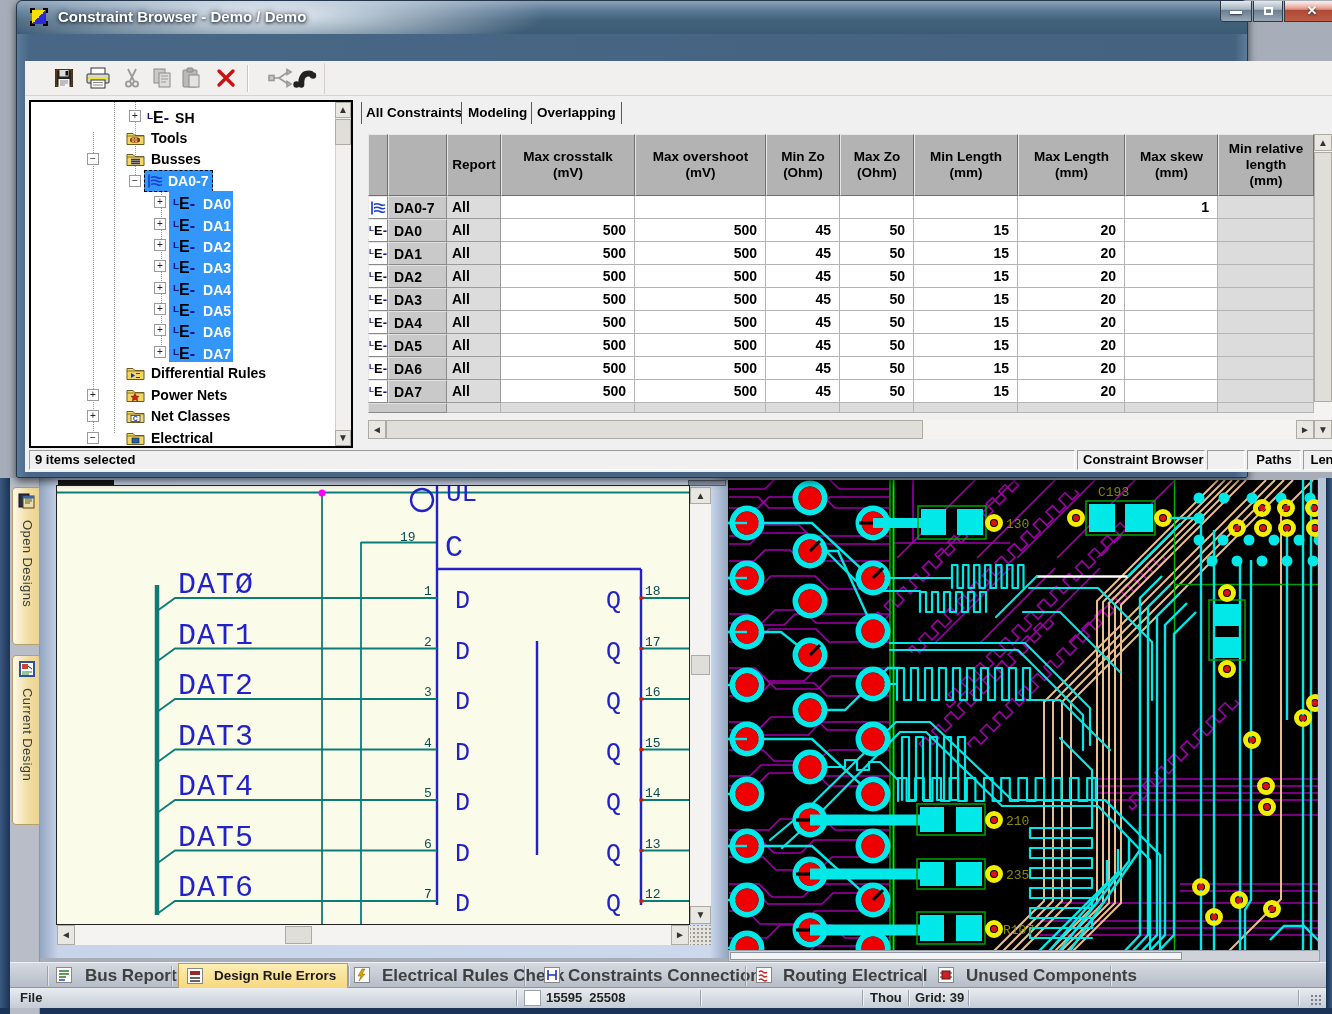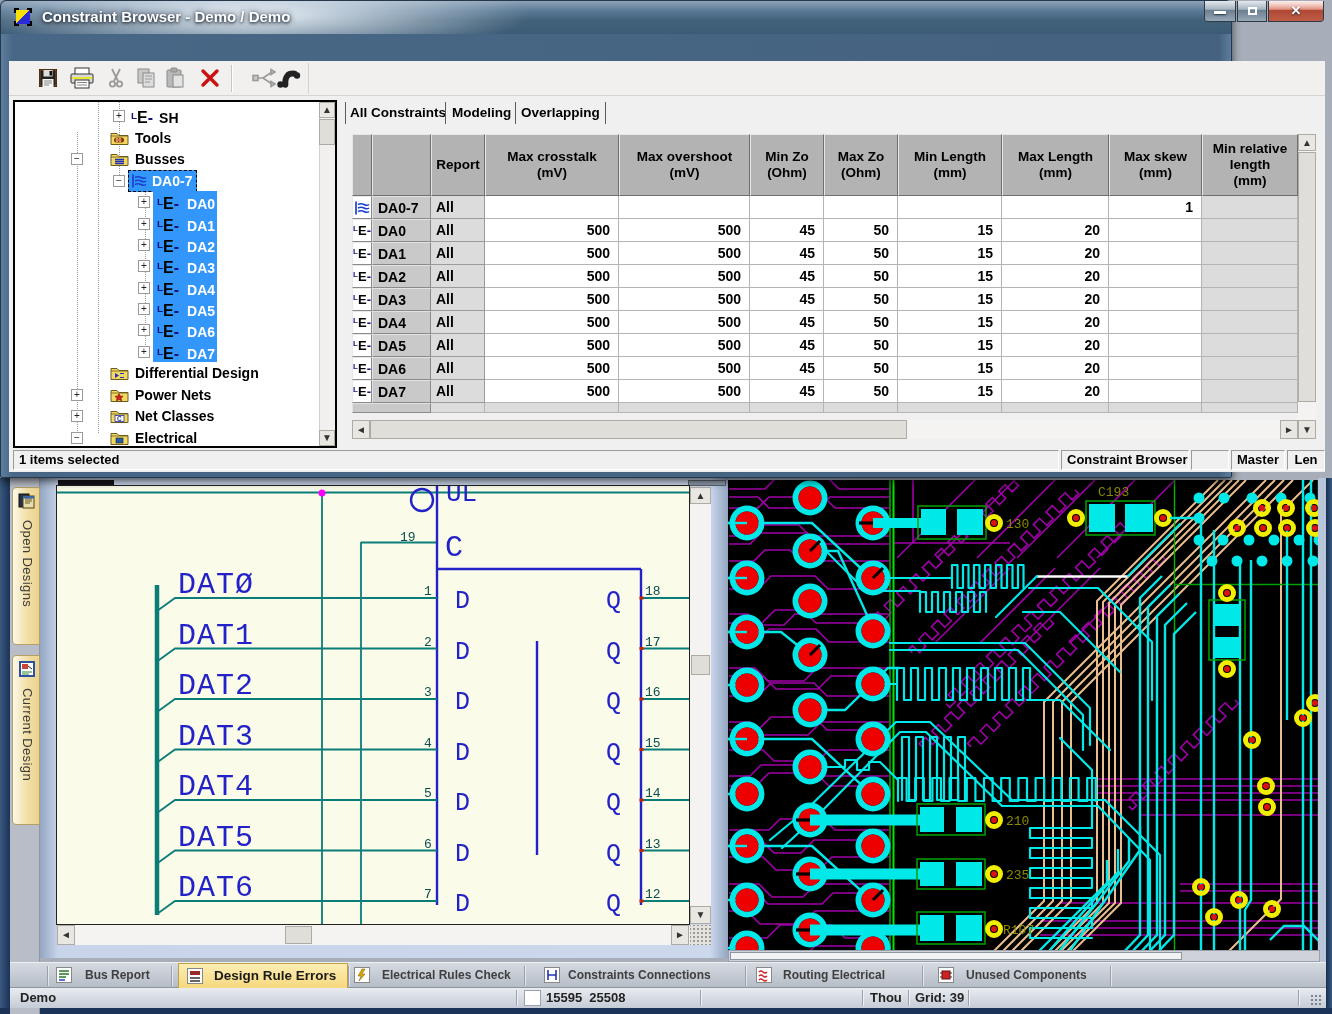--- a/index.html
+++ b/index.html
@@ -8,26 +8,26 @@
 .navy{position:absolute;background:linear-gradient(90deg,#3a587f,#1b3356)}
 #tabstrip{position:absolute;left:10px;top:478px;width:30px;height:536px;background:#b9bdc7;border-right:1px solid #8f97a3}
 .vtab{position:absolute;left:2px;width:28px;background:linear-gradient(90deg,#fdf8ea,#f2dfa6 55%,#ecd28f);border:1px solid #b4a06a;border-radius:4px 0 0 4px}
 .vtab .vtxt{position:absolute;left:7px;writing-mode:vertical-rl;font-size:13px;color:#3a3a3a;letter-spacing:.4px}
 .vtab svg{position:absolute;left:5px;top:4px}
 #schwin{position:absolute;left:40px;top:478px;width:688px;height:480px;background:linear-gradient(90deg,#93a6c2,#c7d4e9 18px,#ccd8ec calc(100% - 18px),#93a6c2)}
 .sb{position:absolute;background:#e9e7e2;border:1px solid #aeaba4;color:#333;font-size:10px;line-height:14px;text-align:center;font-family:"Liberation Sans"}
 .sbt{position:absolute;background:#e0ded8;border:1px solid #aeaba4}
 .sbtrack{position:absolute;background:#f4f3f1}
 #btabs{position:absolute;left:10px;top:962px;width:1316px;height:26px;background:linear-gradient(#d5dae1,#b6bdc7);border-top:1px solid #eef1f4;border-bottom:1px solid #8c95a1}
-.btab{position:absolute;top:0;height:26px;font-size:12px;font-weight:bold;color:#3f3f3f;line-height:25px}
+.btab{position:absolute;top:0;height:26px;font-size:17px;font-weight:bold;color:#3f3f3f;line-height:25px}
 .bsep{position:absolute;top:3px;width:1px;height:20px;background:#99a1ac;box-shadow:1px 0 0 rgba(255,255,255,.55)}
 .btsel{position:absolute;top:0;height:26px;background:linear-gradient(#fdeeb4,#f6d87e);border:1px solid #c19e43;font-size:13.5px;font-weight:bold;color:#1a1a1a;line-height:24px}
 #astat{position:absolute;left:10px;top:988px;width:1316px;height:20px;background:linear-gradient(#e9ecf1,#c5ccd6);font-size:13px;font-weight:bold;color:#222;line-height:19px}
 .asep{position:absolute;top:2px;width:1px;height:16px;background:#9aa2ad;box-shadow:1px 0 0 #eef1f5}
-#cb{position:absolute;left:0;top:0;width:1232px;height:478px;border-radius:6px 6px 2px 2px;
+#cb{position:absolute;left:16px;top:0;width:1232px;height:478px;border-radius:6px 6px 2px 2px;
    background:linear-gradient(90deg,#5e7d9d,#486786 12px,#44628150 calc(100% - 12px),#5e7d9d),linear-gradient(#8ba0b6,#5a7693 32px,#456380 0);box-shadow:0 3px 9px rgba(0,0,0,.65);border:1px solid #24374b}
 #cb .titlebar{position:absolute;left:0;top:0;width:100%;height:33px;border-radius:6px 6px 0 0;
    background:linear-gradient(#8ea3b8,#5a7995 30%,#426179 58%,#3c5b76);overflow:hidden}
 #cb .haze{position:absolute;left:-30px;top:-28px;width:560px;height:84px;border-radius:50%;
    background:radial-gradient(closest-side,rgba(235,242,249,1),rgba(235,242,249,0))}
 #cb .ttxt{position:absolute;left:41px;top:7px;font-size:15px;font-weight:bold;color:#fff;text-shadow:0 1px 3px #1a2a3a,0 0 6px #223}
 .wbtn{position:absolute;top:0;height:21px;border:1px solid #2e3a46;border-top:none;color:#fff;text-align:center}
 .wbtn .g{position:absolute;inset:0;background:linear-gradient(rgba(255,255,255,.8),rgba(255,255,255,.3) 42%,rgba(20,30,40,.18) 45%,rgba(255,255,255,.2))}
 #bmin{left:1203px;width:32px;background:#7d92a5;border-radius:0 0 0 4px}
 #bmax{left:1236px;width:30px;background:#7d92a5}
@@ -489,21 +489,21 @@
 <div class="bsep" style="left:735px"></div>
 <div class="bsep" style="left:912px"></div>
 <div class="bsep" style="left:1100px"></div>
 <div class="btsel" style="left:168px;width:170px"><span class="abs" style="left:8px;top:4px"><svg width="16" height="16" viewBox="0 0 16 16">
             <rect x="0.5" y="0.5" width="15" height="15" fill="#fff" stroke="#888"></rect>
             <rect x="3" y="3" width="10" height="4" fill="#9a2a2a"></rect>
             <path d="M3,10 h10 M3,13 h10" stroke="#333" stroke-width="1.3"></path>
           </svg></span><span style="margin-left:35px">Design Rule Errors</span></div>
 </div>
 <div id="astat">
-<div class="abs" style="left:10px">Demo</div>
+<div class="abs" style="left:10px">File</div>
 <div class="abs" style="left:514px;top:2px;width:17px;height:16px;background:#fff;border:1px solid #9aa2ad"></div>
 <div class="abs" style="left:536px">15595&nbsp; 25508</div>
 <div class="asep" style="left:506px"></div>
 <div class="asep" style="left:690px"></div>
 <div class="asep" style="left:852px"></div>
 <div class="asep" style="left:898px"></div>
 <div class="asep" style="left:958px"></div>
 <div class="asep" style="left:1288px"></div>
 <div class="abs" style="left:860px">Thou</div>
 <div class="abs" style="left:905px">Grid: 39</div>
@@ -625,21 +625,21 @@
         <div class="trow" style="left:142px;top:197px;height:20px;line-height:20px;color:#fff"><span class="lei" style="font-size:16px"><span class="ll">L</span>E<span class="lh">-</span></span><span style="margin-left:8px">DA5</span></div>
         <div class="pm" style="left:123px;top:222px">+</div>
         <div class="trow" style="left:142px;top:218px;height:20px;line-height:20px;color:#fff"><span class="lei" style="font-size:16px"><span class="ll">L</span>E<span class="lh">-</span></span><span style="margin-left:8px">DA6</span></div>
         <div class="pm" style="left:123px;top:244px">+</div>
         <div class="trow" style="left:142px;top:240px;height:20px;line-height:20px;color:#fff"><span class="lei" style="font-size:16px"><span class="ll">L</span>E<span class="lh">-</span></span><span style="margin-left:8px">DA7</span></div>
         <div class="trow" style="left:95px;top:261px;height:20px;line-height:20px"><svg width="19" height="15" viewBox="0 0 19 15" style="vertical-align:-2px">
             <path d="M1,3.5 h6 l2,2 h9 v9 h-17 z" fill="#f2d860" stroke="#6b5b1e" stroke-width="1"></path>
             <path d="M1,6 h17" stroke="#6b5b1e" stroke-width="0.8"></path>
             <path d="M5,8 l4,2.5 -4,2.5 z" fill="#2233bb"></path>
             <path d="M10,8.5 h4 M10,12.5 h4" stroke="#2233bb" stroke-width="1.2"></path>
-          </svg><span style="margin-left:6px">Differential Design</span></div>
+          </svg><span style="margin-left:6px">Differential Rules</span></div>
         <div class="pm" style="left:56px;top:287px">+</div>
         <div class="trow" style="left:95px;top:283px;height:20px;line-height:20px"><svg width="19" height="15" viewBox="0 0 19 15" style="vertical-align:-2px">
             <path d="M1,3.5 h6 l2,2 h9 v9 h-17 z" fill="#f2d860" stroke="#6b5b1e" stroke-width="1"></path>
             <path d="M1,6 h17" stroke="#6b5b1e" stroke-width="0.8"></path>
             <path d="M9,6.5 l1.3,2.5 2.8,.3 -2,1.8 .5,2.8 -2.6,-1.4 -2.6,1.4 .5,-2.8 -2,-1.8 2.8,-.3 z" fill="#cc2222" stroke="#661100" stroke-width=".5"></path>
           </svg><span style="margin-left:6px">Power Nets</span></div>
         <div class="pm" style="left:56px;top:308px">+</div>
         <div class="trow" style="left:95px;top:304px;height:20px;line-height:20px"><svg width="19" height="15" viewBox="0 0 19 15" style="vertical-align:-2px">
             <path d="M1,3.5 h6 l2,2 h9 v9 h-17 z" fill="#f2d860" stroke="#6b5b1e" stroke-width="1"></path>
             <path d="M1,6 h17" stroke="#6b5b1e" stroke-width="0.8"></path>
@@ -832,18 +832,18 @@
 <div class="sbtrack" style="left:343px;top:324px;width:946px;height:19px"></div>
 <div class="sb" style="left:343px;top:324px;width:18px;height:19px;line-height:17px">◄</div>
 <div class="sbt" style="left:361px;top:324px;width:537px;height:19px"></div>
 <div class="sb" style="left:1271px;top:324px;width:18px;height:19px;line-height:17px">►</div>
 <div class="sbtrack" style="left:1289px;top:38px;width:18px;height:305px"></div>
 <div class="sb" style="left:1289px;top:38px;width:18px;height:17px;line-height:15px">▲</div>
 <div class="sbt" style="left:1289px;top:56px;width:18px;height:250px"></div>
 <div class="sb" style="left:1289px;top:324px;width:18px;height:19px;line-height:17px">▼</div>
 </div>
 <div id="cbstat">
-<div class="stc" style="left:4px;width:1046px">1 items selected</div>
+<div class="stc" style="left:4px;width:1046px">9 items selected</div>
 <div class="stc" style="left:1052px;width:128px">Constraint Browser</div>
 <div class="stc" style="left:1182px;width:38px"></div>
-<div class="stc" style="left:1222px;width:54px;text-align:center">Master</div>
+<div class="stc" style="left:1222px;width:54px;text-align:center">Paths</div>
 <div class="stc" style="left:1278px;width:38px;text-align:center">Len</div>
 </div>
 </div>
 </body></html>

